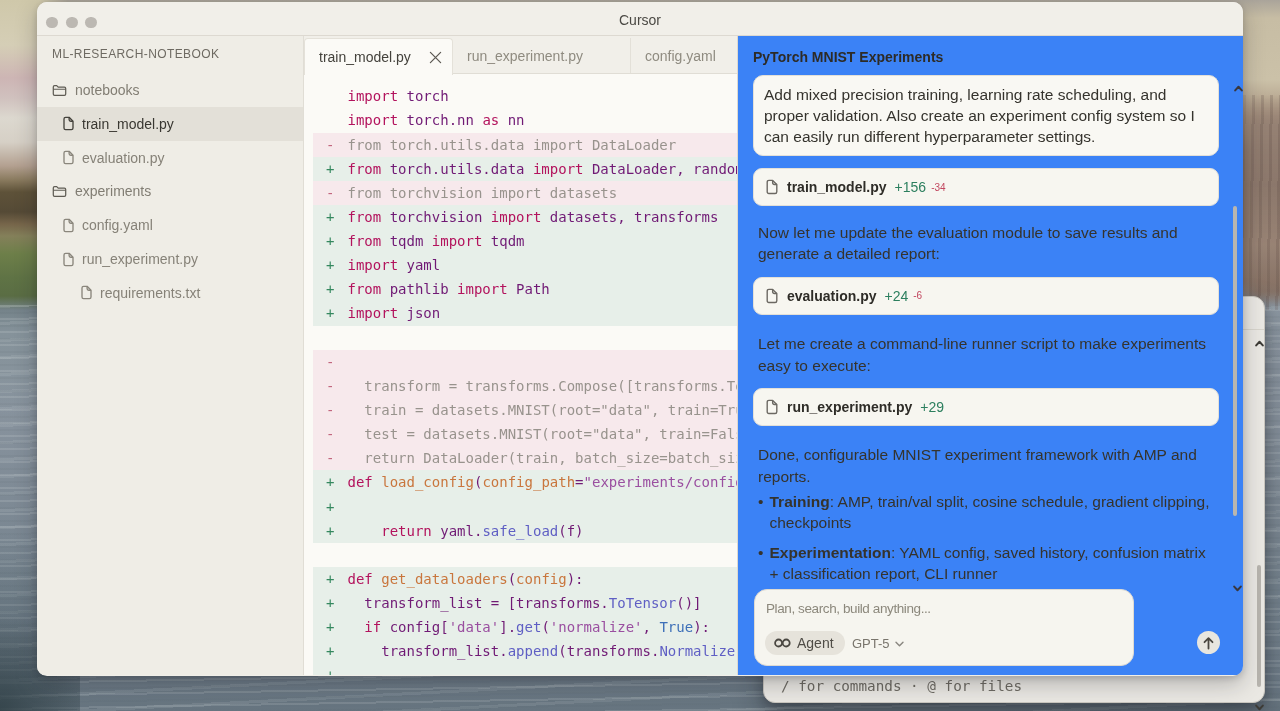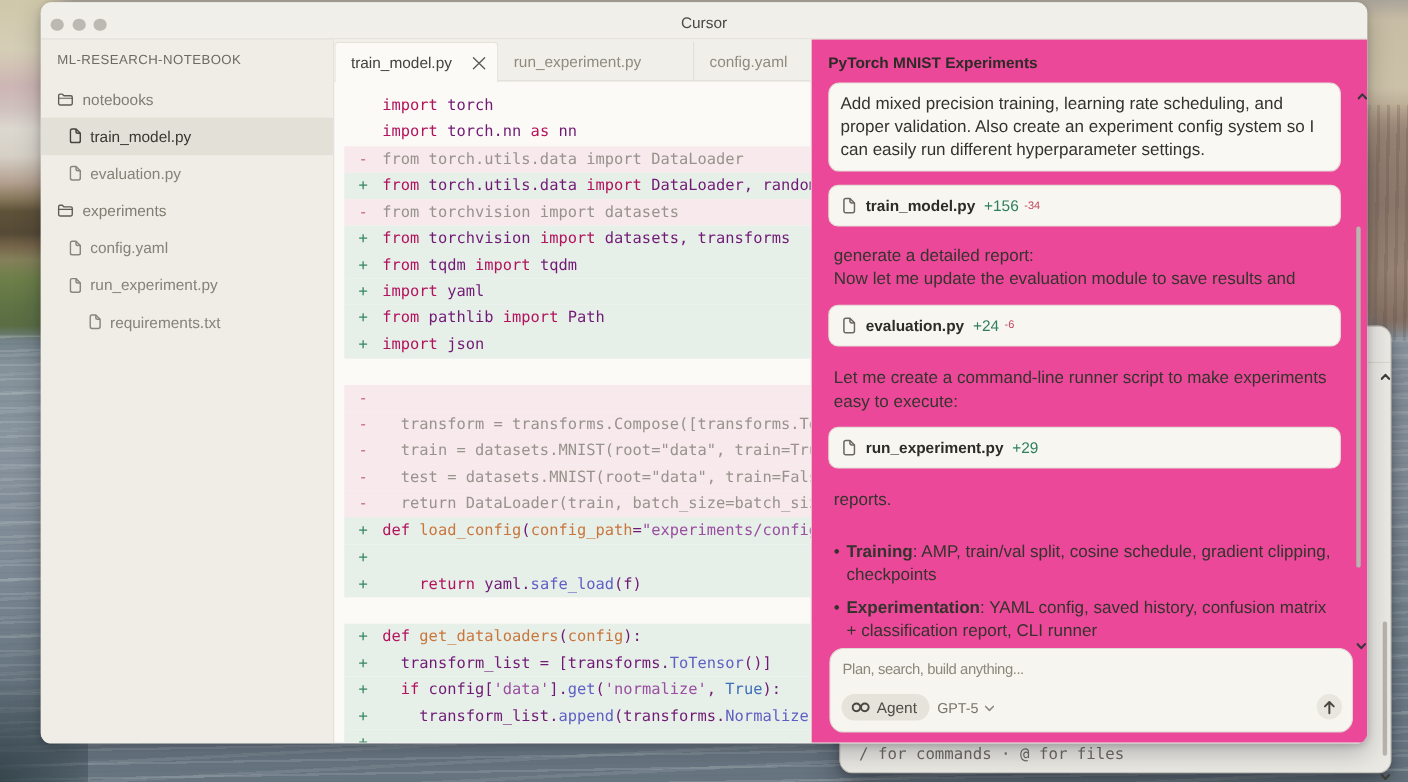--- a/index.html
+++ b/index.html
@@ -65,21 +65,21 @@
 .titlebar { position:relative; height:34px; border-bottom:1px solid #ddd9d1; background:#f1efe9; }
 .tl { position:absolute; top:14.6px; width:11.8px; height:11.8px; border-radius:50%; background:#bcb8b2; }
 .tl1 { left:9px; } .tl2 { left:28.8px; } .tl3 { left:48.3px; }
 .win-title { position:absolute; left:0; right:0; top:0; height:34px; line-height:37px;
   text-align:center; font-size:14px; color:#4b4944; }
 
 
 .content { display:flex; height:639px; }
 .sidebar { position:relative; width:267px; background:#efede6; border-right:1px solid #e0ddd5; }
 .editor { position:relative; width:434px; background:#fbfaf6; border-right:1px solid #dcd8d0; }
-.chat { position:relative; flex:1; background:#ec4899; }
+.chat { position:relative; flex:1; background:#3b82f6; }
 
 
 .sb-header { position:absolute; left:15px; top:11px; font-size:12px; letter-spacing:.4px;
   color:#6e6a62; font-weight:500; }
 .sb-row { position:absolute; left:0; right:0; height:34px; display:flex; align-items:center; }
 .sb-row.selected { background:#e3e0d8; }
 .sb-row .icn { flex:0 0 auto; display:flex; }
 .sb-label { margin-left:8px; font-size:14px; color:#868278; }
 .sb-row.selected .sb-label { color:#393731; font-weight:500; }
 .sb-row.folder .sb-label { color:#817d73; }
@@ -114,21 +114,21 @@
   border:1px solid #e3e0d8; border-radius:9px; display:flex; align-items:center; padding:0 12px; }
 .chip .fname { margin-left:9px; font-size:14px; font-weight:700; color:#2e2c27; }
 .chip .plus { margin-left:8px; font-size:14px; color:#2c7f5e; }
 .chip .minus { margin-left:5px; font-size:10px; color:#c2475f; }
 .para { position:absolute; left:20px; width:455px; font-size:15.5px; line-height:21.4px; color:#35332d; }
 .bullet { position:absolute; left:20px; width:455px; font-size:15.5px; line-height:21px; color:#35332d; }
 .bullet .dot { position:absolute; left:0; top:0; }
 .bullet .btxt { display:block; margin-left:11.5px; }
 .bullet b { font-weight:700; }
 
-.input-box { position:absolute; left:16px; top:553px; width:476px; height:77px;
+.input-box { position:absolute; left:16px; top:553px; width:380px; height:77px;
   background:#f6f5ef; border:1px solid #dedad2; border-radius:13px; }
 .placeholder { position:absolute; left:11px; top:11px; font-size:13.5px; letter-spacing:-0.4px; color:#8c887c; }
 .agent-pill { position:absolute; left:10px; top:41px; height:24px; padding:0 11px 0 9px;
   background:#e6e3db; border-radius:12px; display:flex; align-items:center; gap:6px;
   font-size:14px; color:#4f4c46; }
 .model-sel { position:absolute; left:97px; top:46px; font-size:13px; color:#79756c;
   display:flex; align-items:center; gap:5px; }
 .send-btn { position:absolute; left:442px; top:41px; width:23px; height:23px;
   border-radius:50%; background:#e8e6df; display:flex; align-items:center; justify-content:center; }
 
@@ -390,22 +390,22 @@
         <svg width="12" height="16" viewBox="0 0 11 15">
             <path d="M1 3 C1 1.9 1.6 1.3 2.6 1.3 H6.1 L10 5.2 V11.9 C10 13 9.4 13.6 8.4 13.6 H2.6 C1.6 13.6 1 13 1 11.9 Z" fill="none" stroke="#6b6862" stroke-width="1.3" stroke-linejoin="round"></path>
             <path d="M6.1 1.3 V3.6 C6.1 4.6 6.7 5.2 7.7 5.2 H10" fill="none" stroke="#6b6862" stroke-width="1.3" stroke-linejoin="round"></path>
           </svg>
         <span class="fname">train_model.py</span>
         <span class="plus">+156</span>
         <span class="minus">-34</span>
       </div>
 
       <div class="para" style="top:186px;" id="para0">
+          <div>Now let me update the evaluation module to save results and</div>
           <div>generate a detailed report:</div>
-          <div>Now let me update the evaluation module to save results and</div>
         </div>
 
       <div class="chip" style="top:240.5px;">
         <svg width="12" height="16" viewBox="0 0 11 15">
             <path d="M1 3 C1 1.9 1.6 1.3 2.6 1.3 H6.1 L10 5.2 V11.9 C10 13 9.4 13.6 8.4 13.6 H2.6 C1.6 13.6 1 13 1 11.9 Z" fill="none" stroke="#6b6862" stroke-width="1.3" stroke-linejoin="round"></path>
             <path d="M6.1 1.3 V3.6 C6.1 4.6 6.7 5.2 7.7 5.2 H10" fill="none" stroke="#6b6862" stroke-width="1.3" stroke-linejoin="round"></path>
           </svg>
         <span class="fname">evaluation.py</span>
         <span class="plus">+24</span>
         <span class="minus">-6</span>
@@ -419,20 +419,21 @@
       <div class="chip" style="top:352.4px;">
         <svg width="12" height="16" viewBox="0 0 11 15">
             <path d="M1 3 C1 1.9 1.6 1.3 2.6 1.3 H6.1 L10 5.2 V11.9 C10 13 9.4 13.6 8.4 13.6 H2.6 C1.6 13.6 1 13 1 11.9 Z" fill="none" stroke="#6b6862" stroke-width="1.3" stroke-linejoin="round"></path>
             <path d="M6.1 1.3 V3.6 C6.1 4.6 6.7 5.2 7.7 5.2 H10" fill="none" stroke="#6b6862" stroke-width="1.3" stroke-linejoin="round"></path>
           </svg>
         <span class="fname">run_experiment.py</span>
         <span class="plus">+29</span>
       </div>
 
       <div class="para" style="top:408.3px;" id="para2">
+          <div>Done, configurable MNIST experiment framework with AMP and</div>
           <div>reports.</div>
         </div>
 
       <div class="bullet" style="top:455.4px;">
         <span class="dot">•</span>
         <span class="btxt"><b>Training</b><span>: AMP, train/val split, cosine schedule, gradient clipping, checkpoints</span></span>
       </div>
       <div class="bullet" style="top:506px;">
         <span class="dot">•</span>
         <span class="btxt"><b>Experimentation</b><span>: YAML config, saved history, confusion matrix + classification report, CLI runner</span></span>

